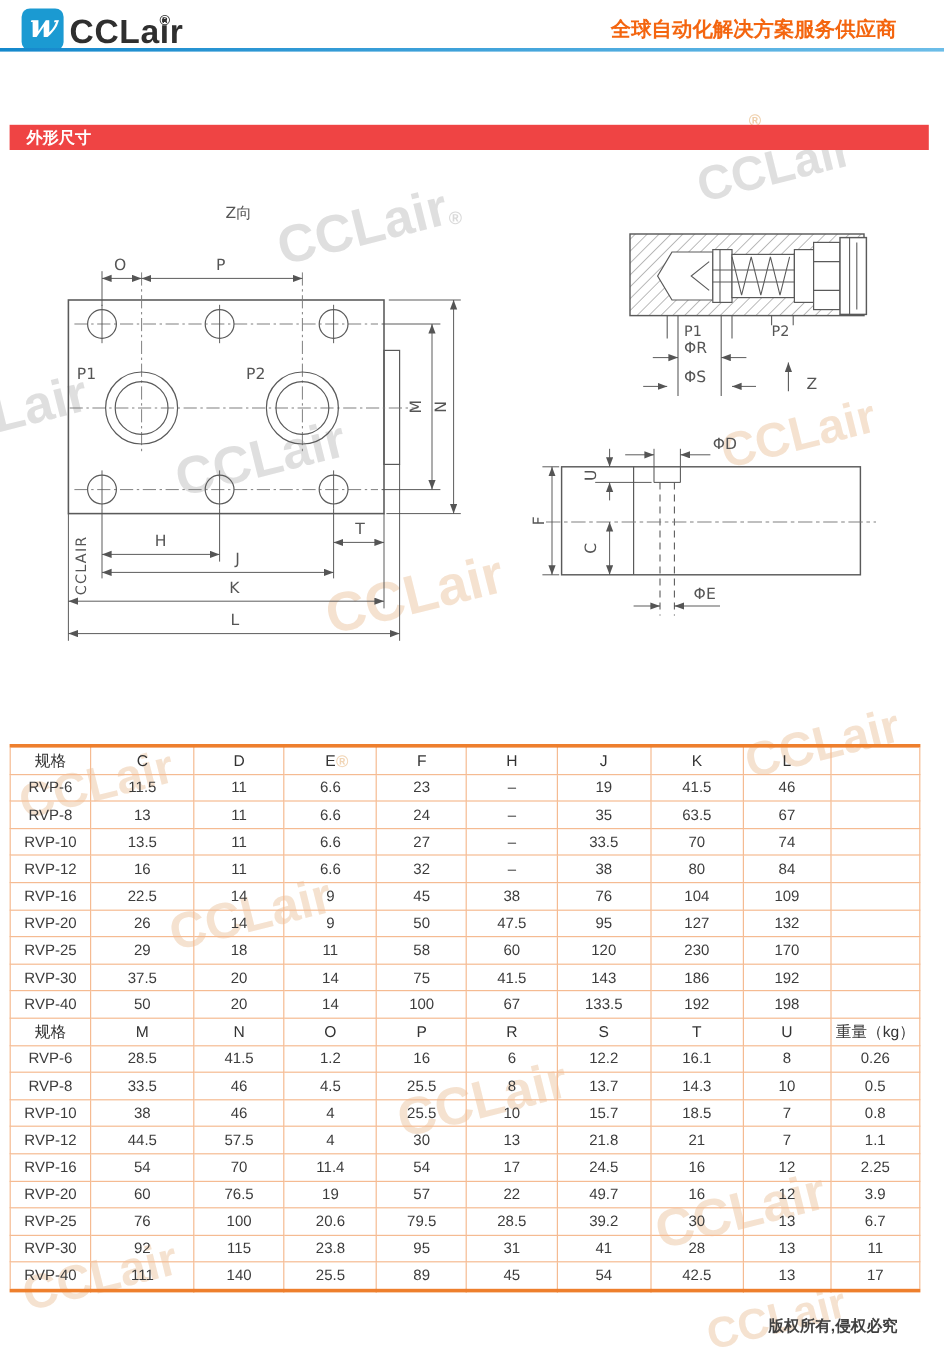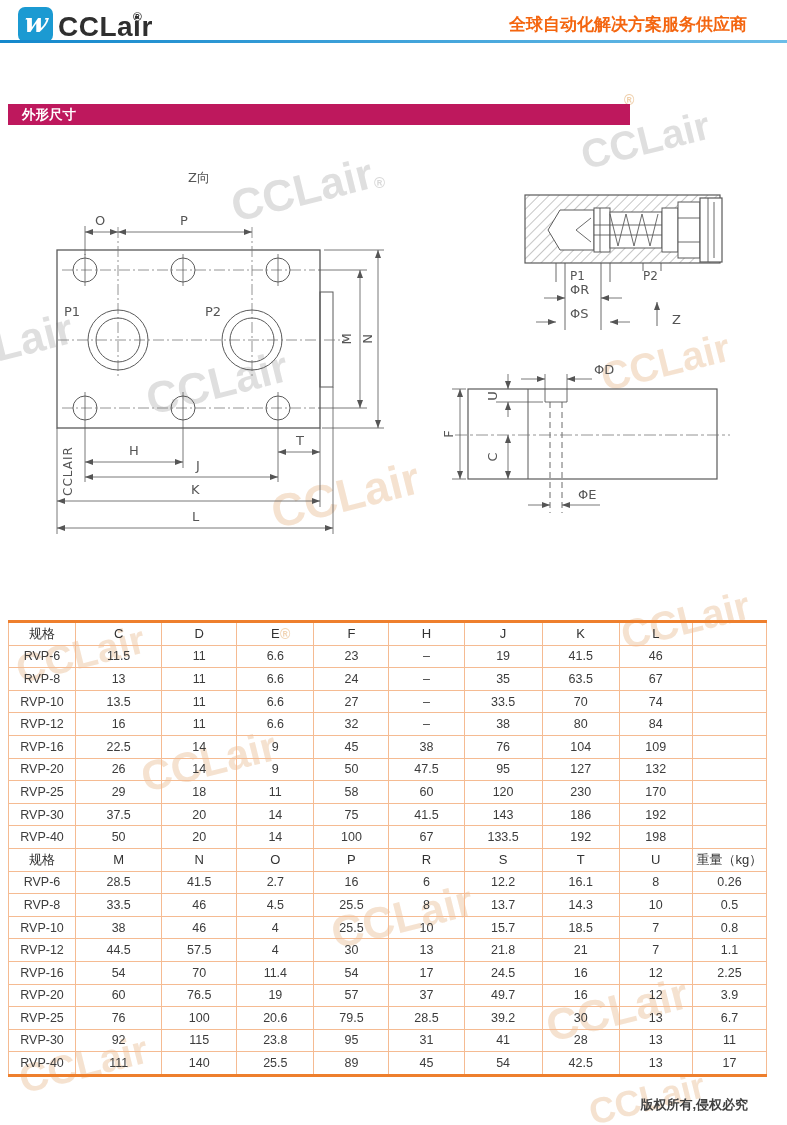--- a/index.html
+++ b/index.html
@@ -9,21 +9,21 @@
   
   .logo-box{left:18px;top:7px;width:35px;height:35px;background:#1b9ad2;border-radius:7px;
             display:flex;align-items:center;justify-content:center;}
   .logo-glyph{color:#fff;font-family:"DejaVu Serif",serif;font-style:italic;font-weight:bold;
               font-size:27px;line-height:1;transform:skewX(-8deg) translateY(-2px);}
   .brand{left:58px;top:11px;font-size:28px;font-weight:bold;color:#2f2f2f;letter-spacing:0.5px;}
   .brand-reg{left:133px;top:10px;font-size:12px;color:#2f2f2f;font-weight:bold;}
   .tagline{right:40px;top:13px;font-size:17px;font-weight:bold;color:#f4650f;font-family:Liberation Serif, serif;}
   .blue-rule{left:0;top:40px;width:787px;height:3px;
              background:linear-gradient(to right,#1488cc,#6cbde8);}
-  .banner{left:8px;top:104px;width:622px;height:21px;background:#be185d;}
+  .banner{left:8px;top:104px;width:766px;height:21px;background:#ef4444;}
   .banner-title{padding-left:14px;font-size:13.5px;font-weight:bold;color:#ffffff;line-height:21px;}
   
   .wm,.wm2{pointer-events:none;font-weight:bold;white-space:nowrap;transform:rotate(-14deg);z-index:0;}
   .wm{color:rgba(170,170,170,0.38);}
   .wm2{color:rgba(232,186,142,0.42);}
   .wmr{pointer-events:none;font-weight:bold;z-index:0;}
   svg{z-index:1;}
   
   .dtxt{font-family:"DejaVu Sans",sans-serif;font-size:13px;fill:#555;}
   .dtxt-s{font-family:"DejaVu Sans",sans-serif;font-size:12px;fill:#555;}
@@ -387,21 +387,21 @@
         <td class="hdr">R</td>
         <td class="hdr">S</td>
         <td class="hdr">T</td>
         <td class="hdr">U</td>
         <td class="hdr">重量（kg）</td>
       </tr>
       <tr>
         <td>RVP-6</td>
         <td>28.5</td>
         <td>41.5</td>
-        <td>2.7</td>
+        <td>1.2</td>
         <td>16</td>
         <td>6</td>
         <td>12.2</td>
         <td>16.1</td>
         <td>8</td>
         <td>0.26</td>
       </tr>
       <tr>
         <td>RVP-8</td>
         <td>33.5</td>
@@ -449,21 +449,21 @@
         <td>16</td>
         <td>12</td>
         <td>2.25</td>
       </tr>
       <tr>
         <td>RVP-20</td>
         <td>60</td>
         <td>76.5</td>
         <td>19</td>
         <td>57</td>
-        <td>37</td>
+        <td>22</td>
         <td>49.7</td>
         <td>16</td>
         <td>12</td>
         <td>3.9</td>
       </tr>
       <tr>
         <td>RVP-25</td>
         <td>76</td>
         <td>100</td>
         <td>20.6</td>

